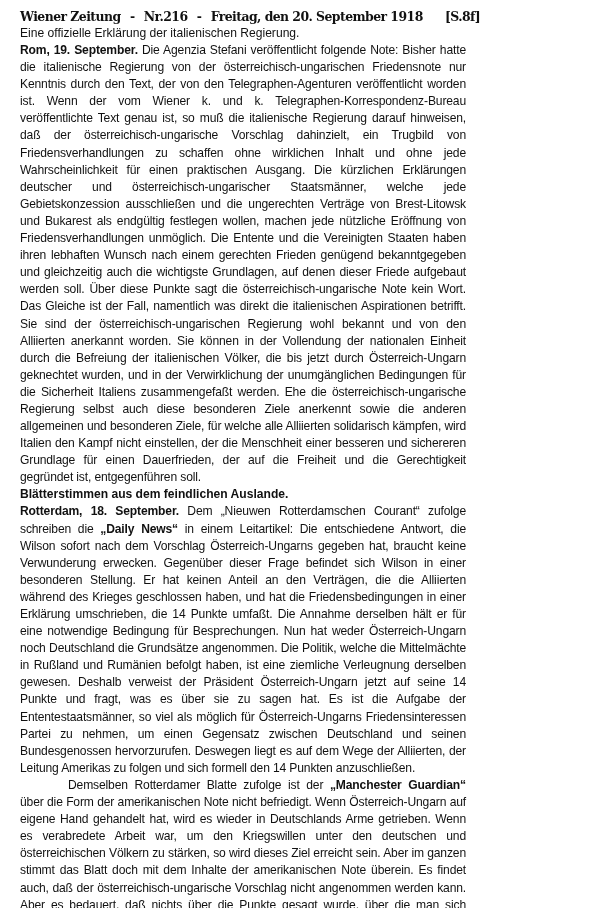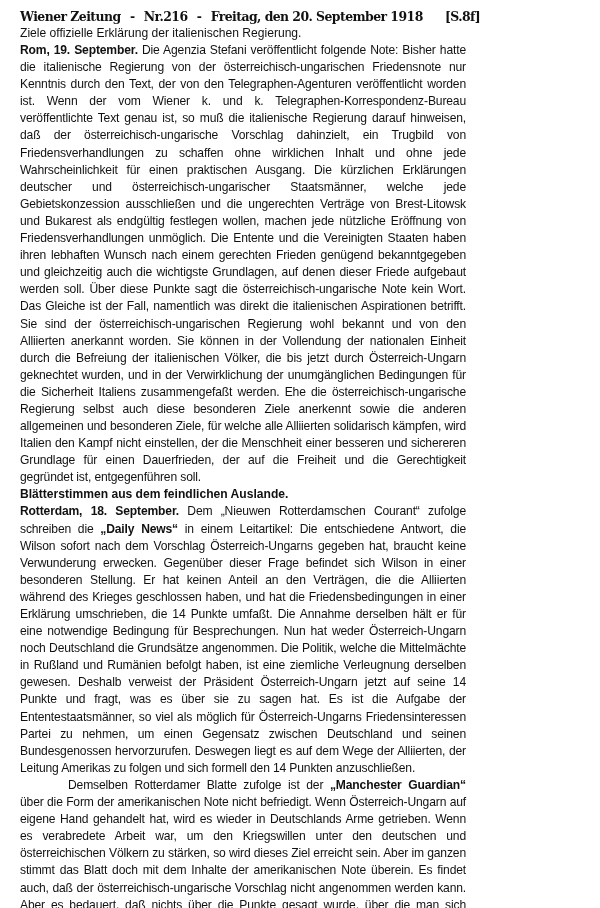--- a/index.html
+++ b/index.html
@@ -31,19 +31,19 @@
 <div class="page">
   <div class="masthead">
     <span>Wiener Zeitung</span>
     <span>-</span>
     <span>Nr.216</span>
     <span>-</span>
     <span>Freitag, den 20. September 1918</span>
     <span style="margin-left:14px">[S.8f]</span>
   </div>
 
-  <div class="subtitle">Ziele offizielle Erklärung der italienischen Regierung.</div>
+  <div class="subtitle">Eine offizielle Erklärung der italienischen Regierung.</div>
   <p><b>Rom, 19. September.</b><span> Die Agenzia Stefani veröffentlicht folgende Note: Bisher hatte die italienische Regierung von der österreichisch-ungarischen Friedensnote nur Kenntnis durch den Text, der von den Telegraphen-Agenturen veröffentlicht worden ist. Wenn der vom Wiener k. und k. Telegraphen-Korrespondenz-Bureau veröffentlichte Text genau ist, so muß die italienische Regierung darauf hinweisen, daß der österreichisch-ungarische Vorschlag dahinzielt, ein Trugbild von Friedensverhandlungen zu schaffen ohne wirklichen Inhalt und ohne jede Wahrscheinlichkeit für einen praktischen Ausgang. Die kürzlichen Erklärungen deutscher und österreichisch-ungarischer Staatsmänner, welche jede Gebietskonzession ausschließen und die ungerechten Verträge von Brest-Litowsk und Bukarest als endgültig festlegen wollen, machen jede nützliche Eröffnung von Friedensverhandlungen unmöglich. Die Entente und die Vereinigten Staaten haben ihren lebhaften Wunsch nach einem gerechten Frieden genügend bekanntgegeben und gleichzeitig auch die wichtigste Grundlagen, auf denen dieser Friede aufgebaut werden soll. Über diese Punkte sagt die österreichisch-ungarische Note kein Wort. Das Gleiche ist der Fall, namentlich was direkt die italienischen Aspirationen betrifft. Sie sind der österreichisch-ungarischen Regierung wohl bekannt und von den Alliierten anerkannt worden. Sie können in der Vollendung der nationalen Einheit durch die Befreiung der italienischen Völker, die bis jetzt durch Österreich-Ungarn geknechtet wurden, und in der Verwirklichung der unumgänglichen Bedingungen für die Sicherheit Italiens zusammengefaßt werden. Ehe die österreichisch-ungarische Regierung selbst auch diese besonderen Ziele anerkennt sowie die anderen allgemeinen und besonderen Ziele, für welche alle Alliierten solidarisch kämpfen, wird Italien den Kampf nicht einstellen, der die Menschheit einer besseren und sichereren Grundlage für einen Dauerfrieden, der auf die Freiheit und die Gerechtigkeit gegründet ist, entgegenführen soll.</span></p>
 
   <div class="section-head">Blätterstimmen aus dem feindlichen Auslande.</div>
   <p><b>Rotterdam, 18. September.</b><span> Dem „Nieuwen Rotterdamschen Courant“ zufolge schreiben die </span><b>„Daily News“</b><span> in einem Leitartikel: Die entschiedene Antwort, die Wilson sofort nach dem Vorschlag Österreich-Ungarns gegeben hat, braucht keine Verwunderung erwecken. Gegenüber dieser Frage befindet sich Wilson in einer besonderen Stellung. Er hat keinen Anteil an den Verträgen, die die Alliierten während des Krieges geschlossen haben, und hat die Friedensbedingungen in einer Erklärung umschrieben, die 14 Punkte umfaßt. Die Annahme derselben hält er für eine notwendige Bedingung für Besprechungen. Nun hat weder Österreich-Ungarn noch Deutschland die Grundsätze angenommen. Die Politik, welche die Mittelmächte in Rußland und Rumänien befolgt haben, ist eine ziemliche Verleugnung derselben gewesen. Deshalb verweist der Präsident Österreich-Ungarn jetzt auf seine 14 Punkte und fragt, was es über sie zu sagen hat. Es ist die Aufgabe der Ententestaatsmänner, so viel als möglich für Österreich-Ungarns Friedensinteressen Partei zu nehmen, um einen Gegensatz zwischen Deutschland und seinen Bundesgenossen hervorzurufen. Deswegen liegt es auf dem Wege der Alliierten, der Leitung Amerikas zu folgen und sich formell den 14 Punkten anzuschließen.</span></p>
   <p class="indent"><span>Demselben Rotterdamer Blatte zufolge ist der </span><b>„Manchester Guardian“</b><span> über die Form der amerikanischen Note nicht befriedigt. Wenn Österreich-Ungarn auf eigene Hand gehandelt hat, wird es wieder in Deutschlands Arme getrieben. Wenn es verabredete Arbeit war, um den Kriegswillen unter den deutschen und österreichischen Völkern zu stärken, so wird dieses Ziel erreicht sein. Aber im ganzen stimmt das Blatt doch mit dem Inhalte der amerikanischen Note überein. Es findet auch, daß der österreichisch-ungarische Vorschlag nicht angenommen werden kann. Aber es bedauert, daß nichts über die Punkte gesagt wurde, über die man sich einigen sollte, ehe eine Konferenz stattfinden kann. Wir können nicht glauben, sagt das Blatt, daß es die Absicht der Regierung ist, aber der Schluß, den die österreichisch-ungarische Regierung aus der Note ziehen kann und den die deutsche Regierung ganz sicher ziehen wird, ist, daß Wilson eine Regelung durch eine Konferenz ein- für allemal verhindert. Es ist zu bedauern, daß die Antwort in eine Form gekleidet ist, die der Kriegspartei bei dem Feinde große Vorteile verschaffen wird. Es ist auch zu bedauern, daß die Alliierten nicht gemeinsam die Antwort erwogen haben, ehe einer von ihnen seine Antwort abschickte. Wir brauchen jetzt notwendig eine einheitliche staatsmännische Führung.</span></p>
 </div>
 
 </body></html>

